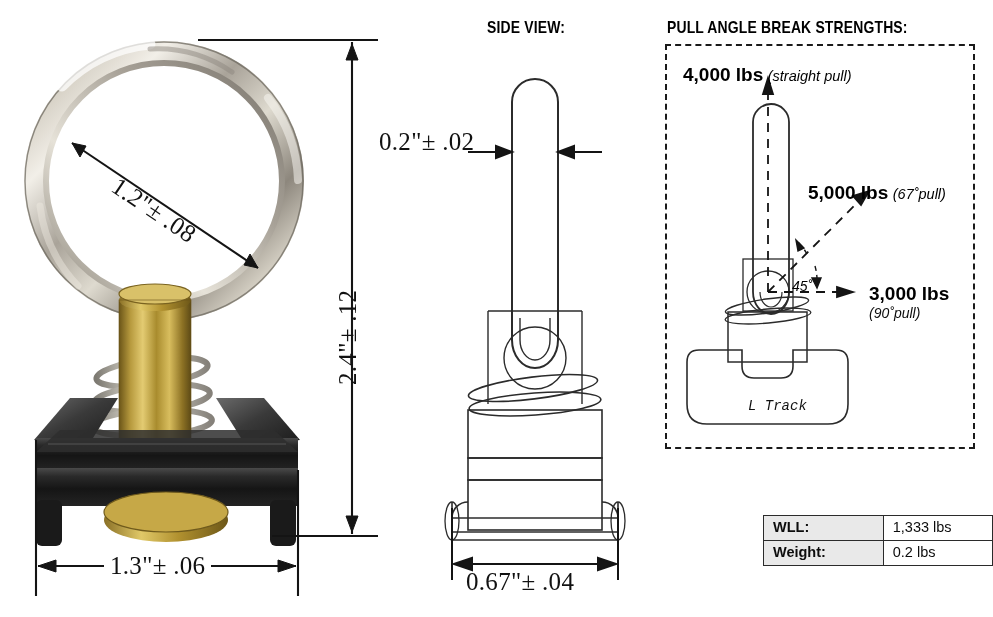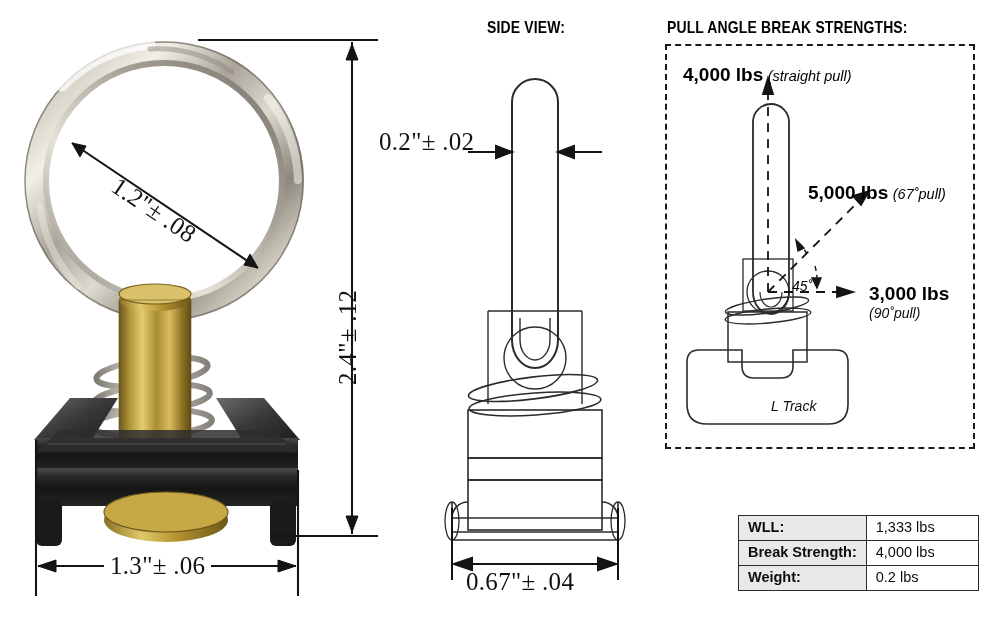--- a/index.html
+++ b/index.html
@@ -81,20 +81,21 @@
   .dashed-panel {
     border: 2px dashed #1a1a1a;
     box-sizing: border-box;
   }
 
   
   .spec-table {
     border-collapse: collapse;
     font-size: 14.5px;
     background: #f0abfc;
+    margin-left: 25px;
   }
   .spec-table td {
     border: 1.5px solid #2b2b2b;
     padding: 4px 9px;
     height: 23px;
     box-sizing: border-box;
     line-height: 1.1;
   }
   .spec-table td.k {
     background: #e9e9e9;
@@ -375,32 +376,28 @@
     <span class="note">(67˚pull)</span>
   </div>
 
   <div class="abs force-label" style="left:869px; top:283px;">
     <span class="val">3,000 lbs</span>
   </div>
   <div class="abs force-sub" style="left:869px; top:305px;">(90˚pull)</div>
 
   <div class="abs angle-text" style="left:792px; top:278px;">45˚</div>
 
-  <div class="abs ltrack-text" style="left:771px; top:398px;">L Track</div>
+  <div class="abs ltrack-text" style="left:748px; top:398px;font-family:Liberation Mono, monospace;">L Track</div>
 
   <table class="spec-table abs" style="left:738px; top:515px;">
     <tbody>
       <tr>
         <td class="k">WLL:</td>
         <td class="v">1,333 lbs</td>
       </tr>
       <tr>
-        <td class="k">Break Strength:</td>
-        <td class="v">4,000 lbs</td>
-      </tr>
-      <tr>
         <td class="k">Weight:</td>
         <td class="v">0.2 lbs</td>
       </tr>
     </tbody>
   </table>
 
 </div>
 
 </body></html>

